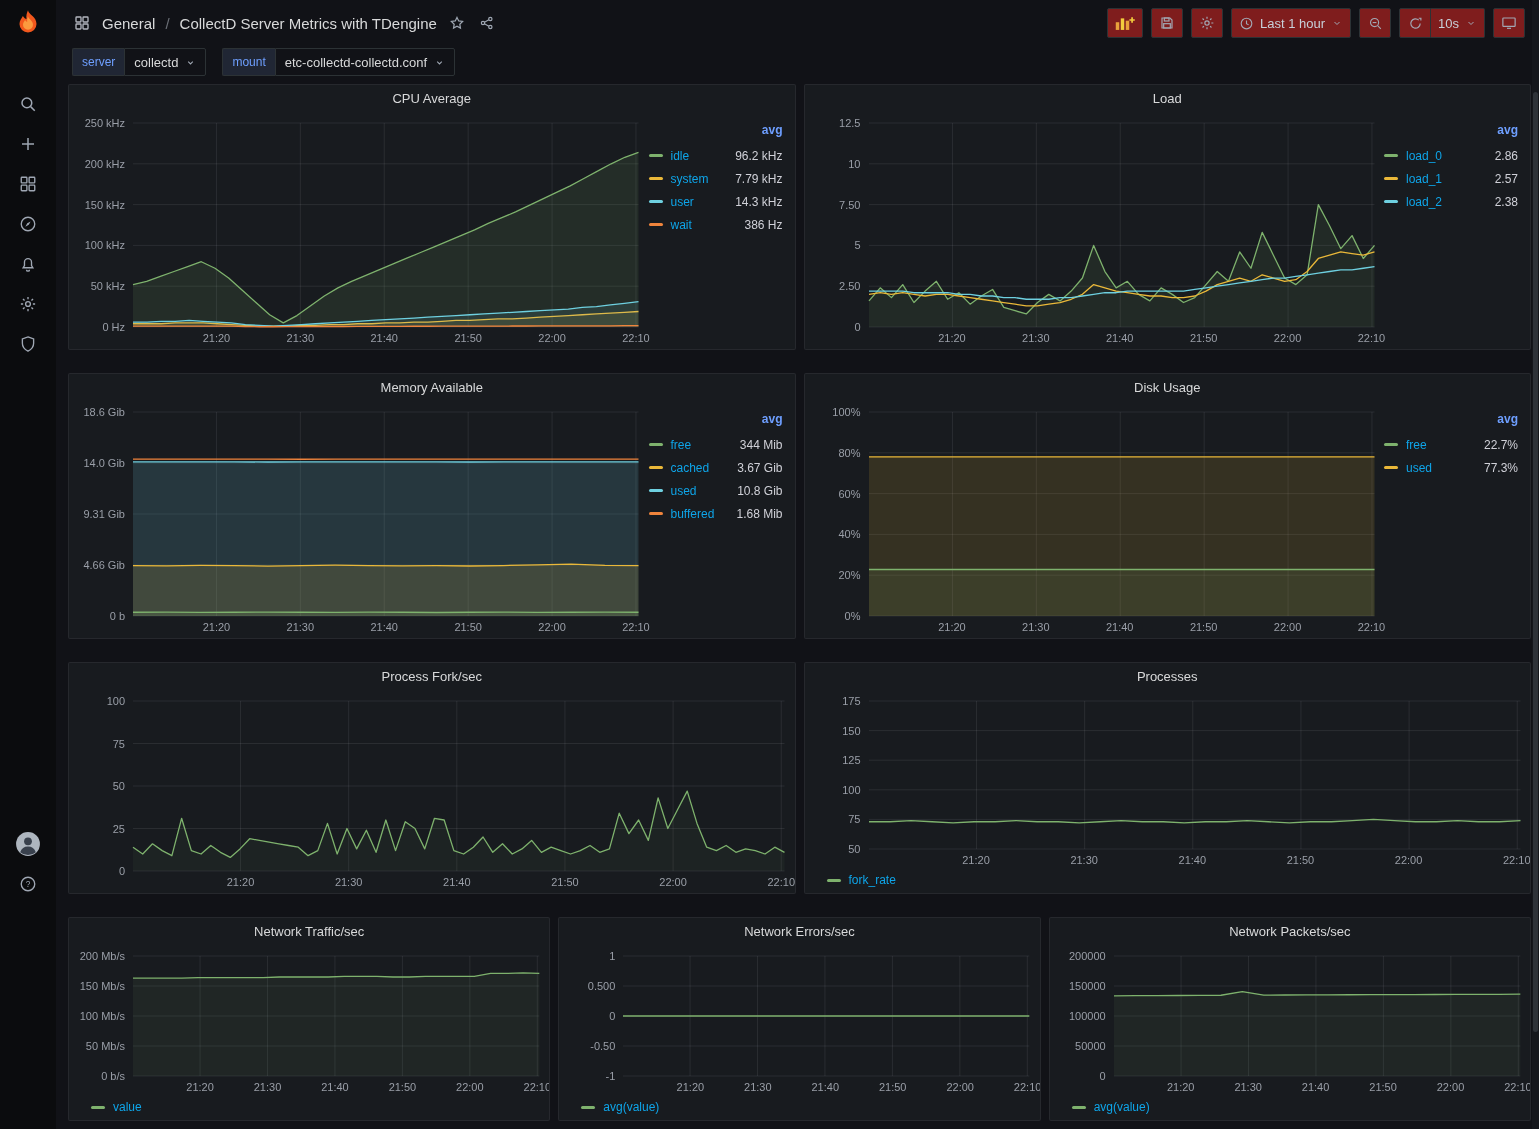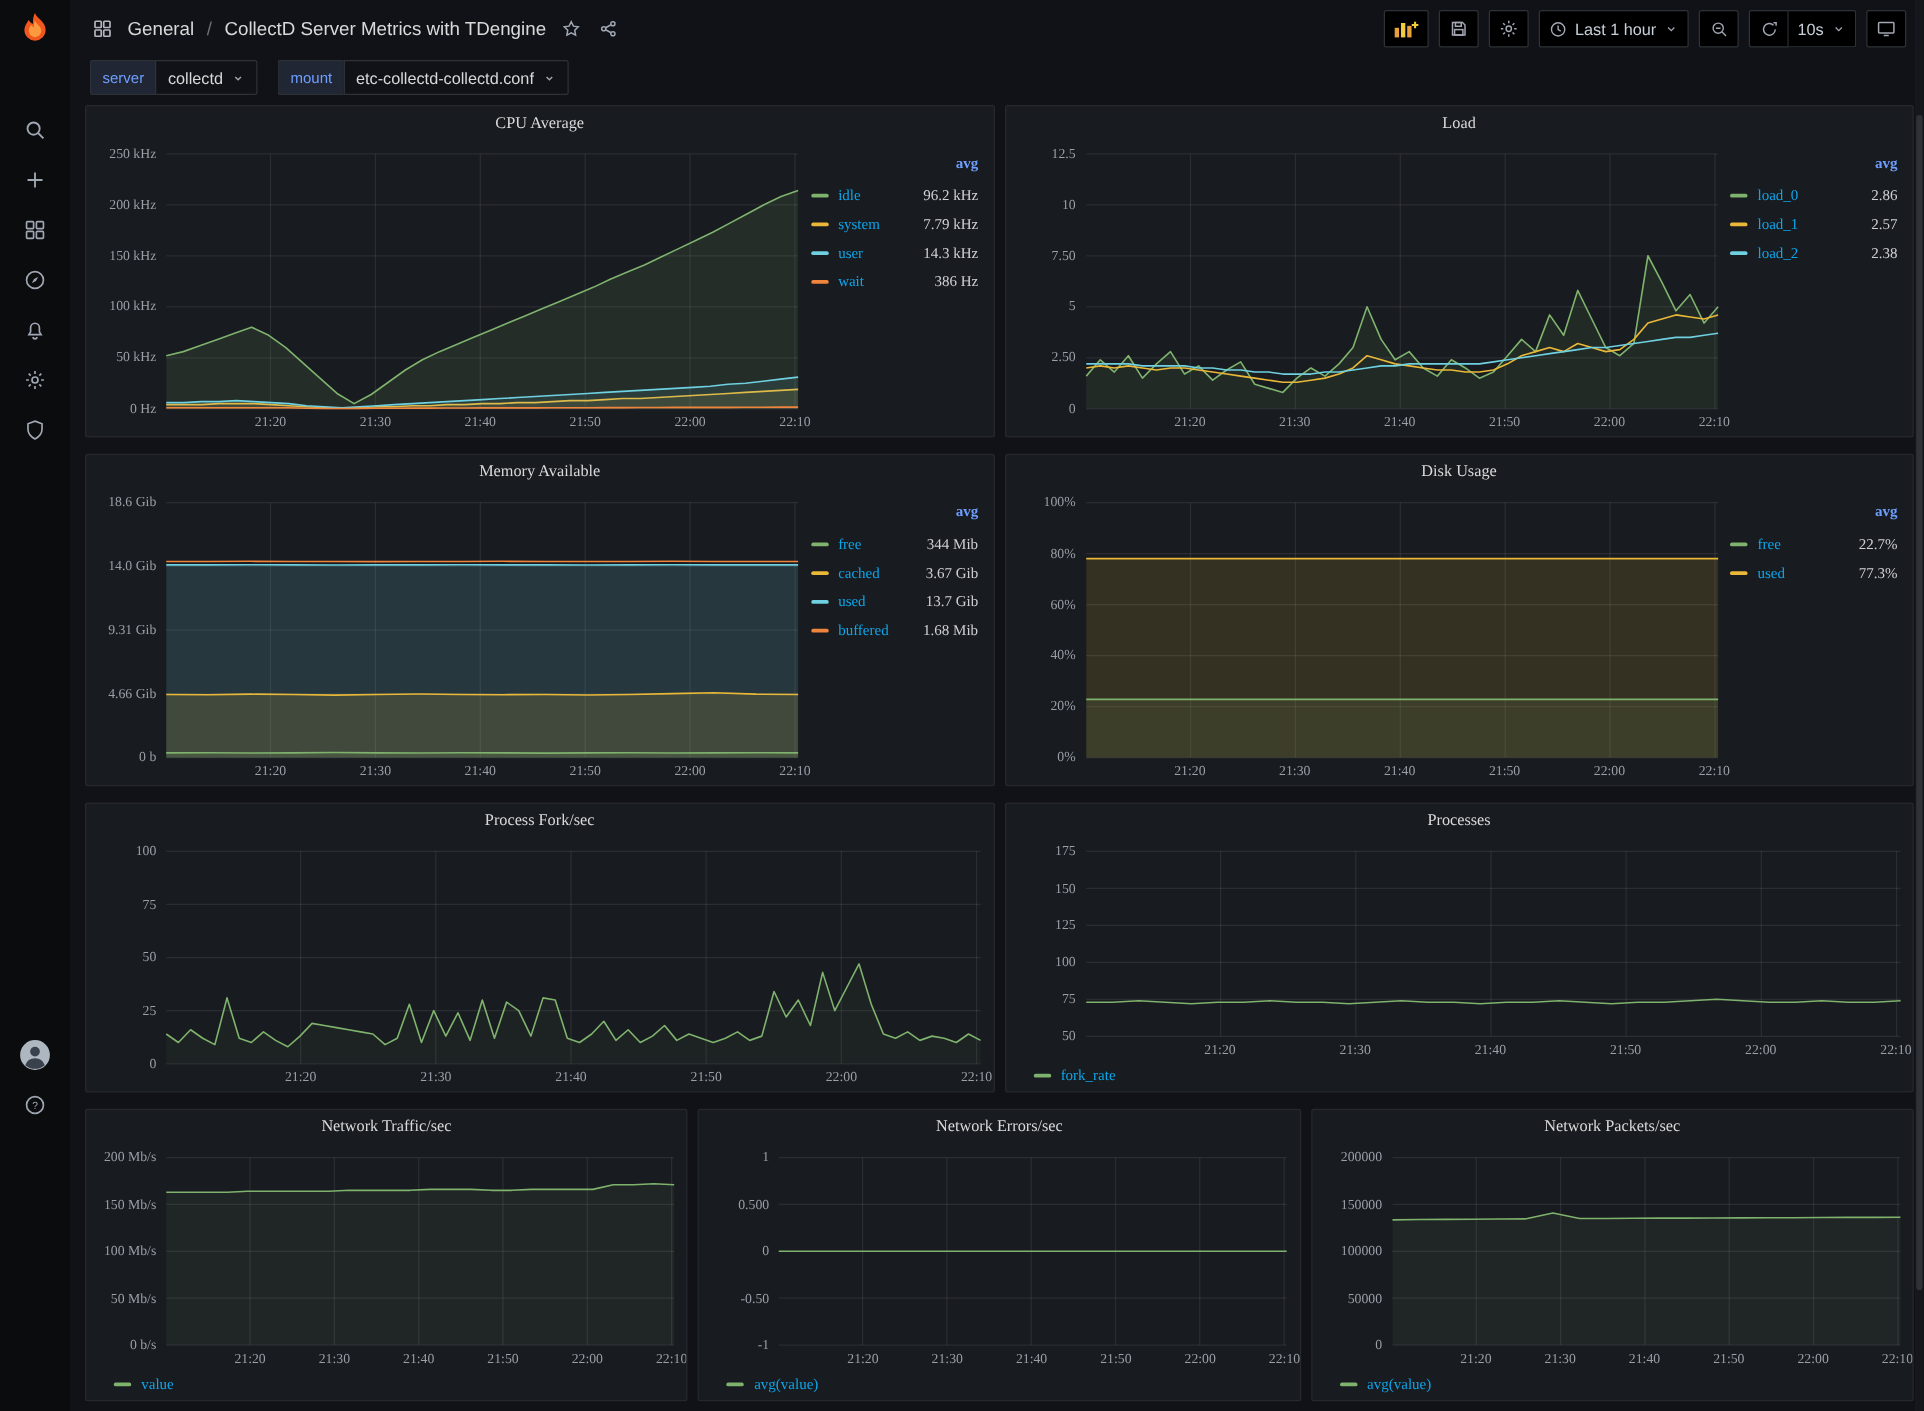--- a/index.html
+++ b/index.html
@@ -28,44 +28,43 @@
   .topnav { height:46px; flex:0 0 auto; display:flex; align-items:center; justify-content:space-between; padding:0 14px 0 16px; }
   .crumbs { display:flex; align-items:center; gap:10px; font-size:15px; color:#d8d9da; }
   .crumb-sep { color:#6c7077; }
   .crumb-link { cursor:pointer; }
   .crumb-title { cursor:pointer; }
   .icon-btn { display:inline-flex; align-items:center; justify-content:center; cursor:pointer; padding:2px; }
 
   .toolbar { display:flex; align-items:center; gap:8px; }
   .btn {
     height:30px; min-width:32px; display:inline-flex; align-items:center; justify-content:center;
-    gap:6px; padding:0 7px; background:#000000; border:1px solid #2c3235; border-radius:2px;
+    gap:6px; padding:0 7px; background:#7f1d1d; border:1px solid #2c3235; border-radius:2px;
     color:#c7d0d9; font-size:13px; cursor:pointer; white-space:nowrap;
   }
   .btn-group { display:inline-flex; }
   .btn-group .btn:first-child { border-radius:2px 0 0 2px; }
   .btn-group .btn:last-child { border-radius:0 2px 2px 0; border-left:0;align-items:center; }
 
   
   .varbar { height:38px; flex:0 0 auto; display:flex; align-items:center; gap:16px; padding:0 16px 6px; }
   .var { display:flex; align-items:stretch; height:28px; font-size:13px; cursor:pointer; }
   .var-label {
     display:flex; align-items:center; padding:0 9px; background:#202634; color:#6e9fff;
     border:1px solid #2c3235; border-right:0; border-radius:2px 0 0 2px; font-size:12px;
   }
   .var-value {
     display:flex; align-items:center; gap:7px; padding:0 9px; background:#111217;
     border:1px solid #2c3235; border-radius:0 2px 2px 0; color:#d8d9da;
   }
 
   
   .dashboard {
-    flex:1; min-height:0; display:grid; gap:13px; padding:0 8px 8px 12px;
+    flex:1; min-height:0; display:grid; gap:23px; padding:0 8px 8px 12px;
     grid-template-rows:266px 266px 232px 1fr;
-    font-family:Liberation Serif, serif;
   }
   .row { display:grid; gap:8px; min-height:0; }
   .cols2 { grid-template-columns:1fr 1fr; }
   .cols3 { grid-template-columns:1fr 1fr 1fr; }
 
   .panel {
     background:#181b1f; border:1px solid rgba(204,204,220,0.08); border-radius:2px;
     display:flex; flex-direction:column; min-height:0; min-width:0; overflow:hidden;
   }
   .p-head { height:26px; flex:0 0 auto; display:flex; align-items:center; justify-content:center; cursor:pointer; }
@@ -486,21 +485,21 @@
                   <span class="lg-val">344 Mib</span>
                 </div>
                 <div class="lg-row">
                   <span class="swatch" style="background: rgb(234, 184, 57);"></span>
                   <span class="lg-name">cached</span>
                   <span class="lg-val">3.67 Gib</span>
                 </div>
                 <div class="lg-row">
                   <span class="swatch" style="background: rgb(110, 208, 224);"></span>
                   <span class="lg-name">used</span>
-                  <span class="lg-val">13.7 Gib</span>
+                  <span class="lg-val">10.8 Gib</span>
                 </div>
                 <div class="lg-row">
                   <span class="swatch" style="background: rgb(239, 132, 60);"></span>
                   <span class="lg-name">buffered</span>
                   <span class="lg-val">1.68 Mib</span>
                 </div>
               </aside>
           </div>
         </section>
         <section class="panel">

